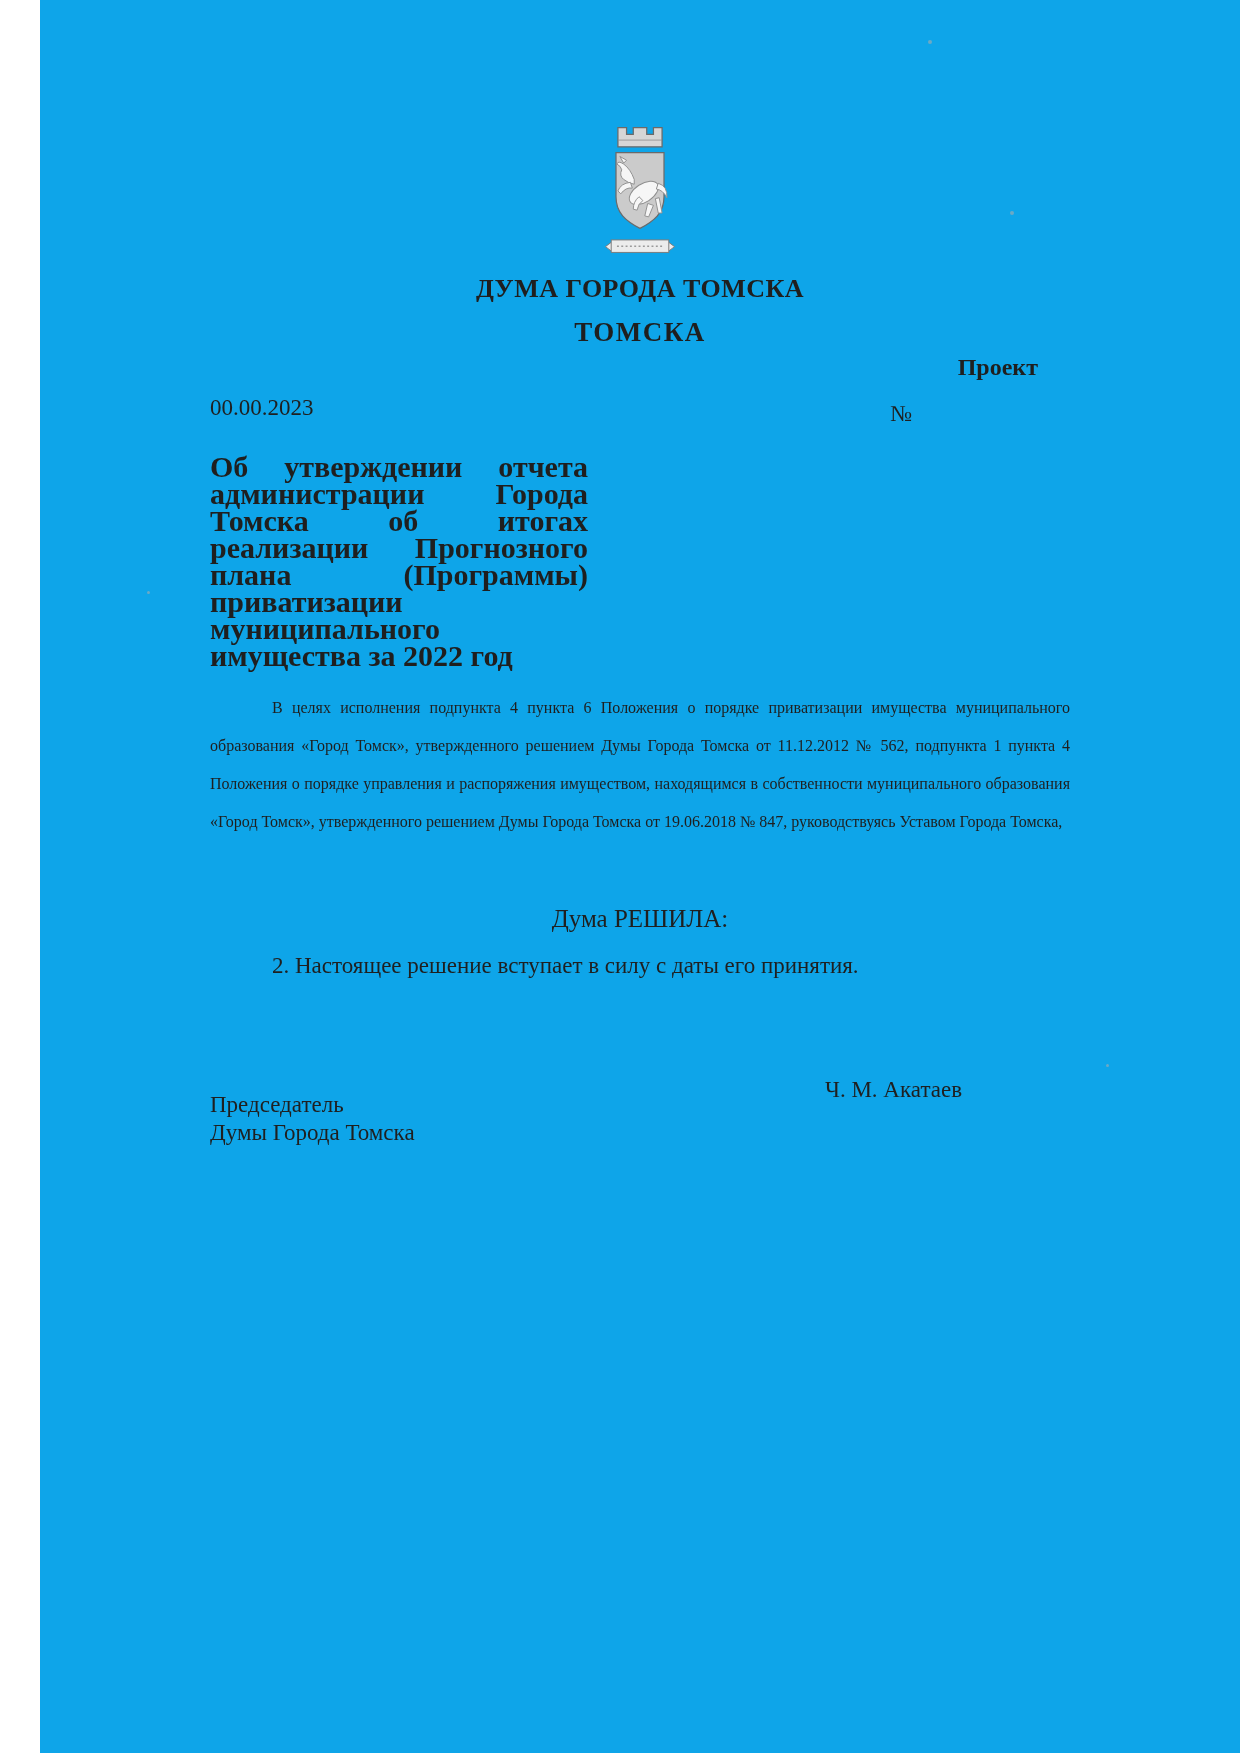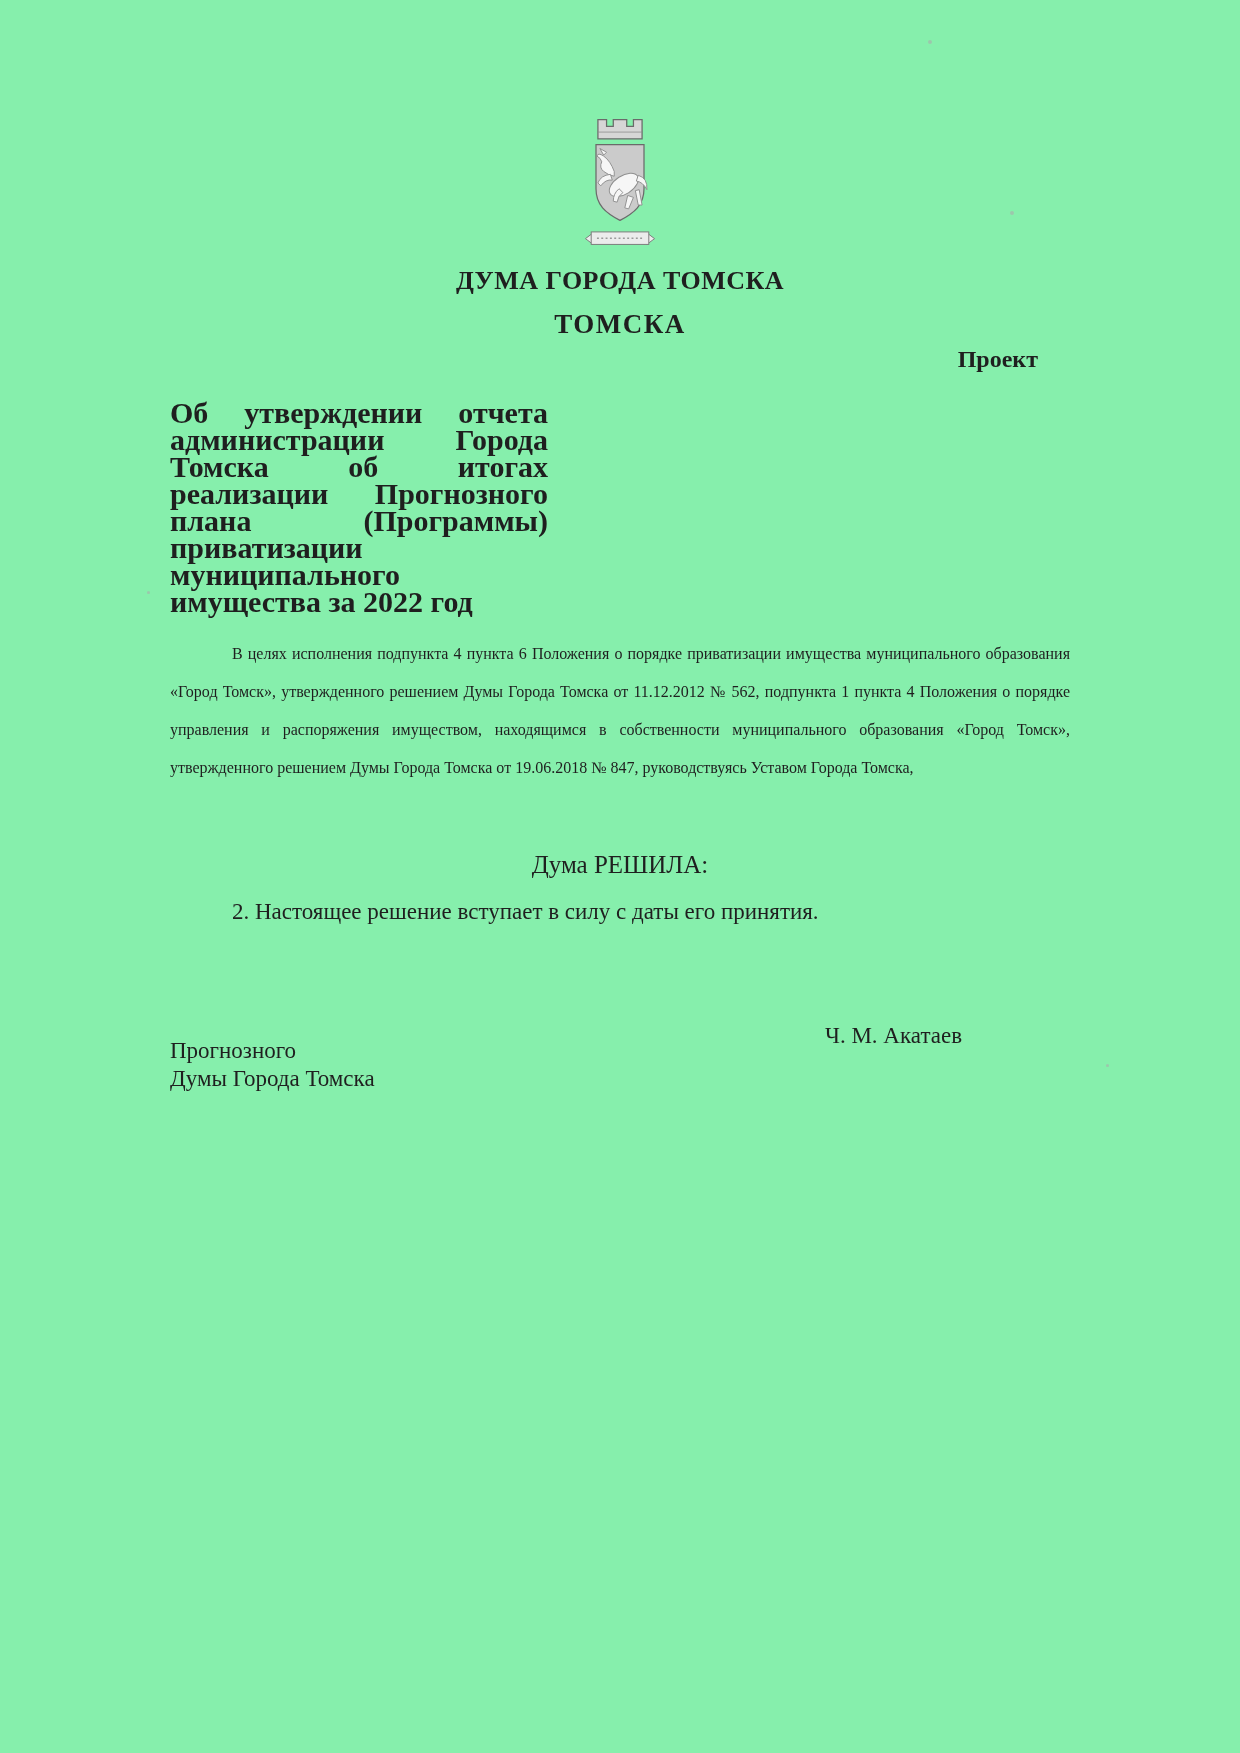--- a/index.html
+++ b/index.html
@@ -2,21 +2,21 @@
 <html><head>
 <meta charset="utf-8">
 <style>
   * { margin: 0; padding: 0; box-sizing: border-box; }
   html, body { background: #ffffff; }
   body {
     width: 1240px; height: 1753px; position: relative; overflow: hidden;
     font-family: "Liberation Serif", "DejaVu Serif", serif;
     color: #1f1f1f;
   }
-  .page { position: absolute; inset: 0; padding: 0 170px; background: #86efac; }
+  .page { position: absolute; inset: 0; padding: 8px 170px; background: #0ea5e9; margin-left: 40px; }
 
   .emblem { margin: 110px auto 0; width: 96px; height: 144px; }
 
   .org {
     margin-top: 12px; text-align: center;
     font-size: 26px; font-weight: bold; letter-spacing: 0.5px;
   }
   .doctype {
     margin-top: 13px; text-align: center;
     font-size: 27px; font-weight: bold; letter-spacing: 1.5px;
@@ -84,34 +84,38 @@
         <line x1="26" y1="133.5" x2="74" y2="133.5" stroke="#9a9a9a" stroke-width="1.5" stroke-dasharray="2 2.5"></line>
       </g>
     </svg>
   </div>
 
   <h1 class="org">ДУМА ГОРОДА ТОМСКА</h1>
   <h2 class="doctype">ТОМСКА</h2>
 
   <div class="draft">Проект</div>
 
+  <div class="meta-row">
+    <span class="date">00.00.2023</span>
+    <span class="number">№</span>
+  </div>
 
   <div class="subject">Об утверждении отчета администрации Города Томска об итогах реализации Прогнозного плана (Программы) приватизации муниципального имущества за 2022 год</div>
 
   <p class="preamble">В целях исполнения подпункта 4 пункта 6 Положения о порядке приватизации имущества муниципального образования «Город Томск», утвержденного решением Думы Города Томска от 11.12.2012 № 562, подпункта 1 пункта 4 Положения о порядке управления и распоряжения имуществом, находящимся в собственности муниципального образования «Город Томск», утвержденного решением Думы Города Томска от 19.06.2018 № 847, руководствуясь Уставом Города Томска,</p>
 
   <div class="resolved">Дума РЕШИЛА:</div>
 
   <div class="items">
     <p class="item">2. Настоящее решение вступает в силу с даты его принятия.</p>
   </div>
 
   <div class="sign-row">
     <div class="sign-title">
-      <div>Прогнозного</div>
+      <div>Председатель</div>
       <div>Думы Города Томска</div>
     </div>
     <div class="sign-name">Ч. М. Акатаев</div>
   </div>
 
 </div>
 
 <span class="speck s1"></span>
 <span class="speck s2"></span>
 <span class="speck s3"></span>

